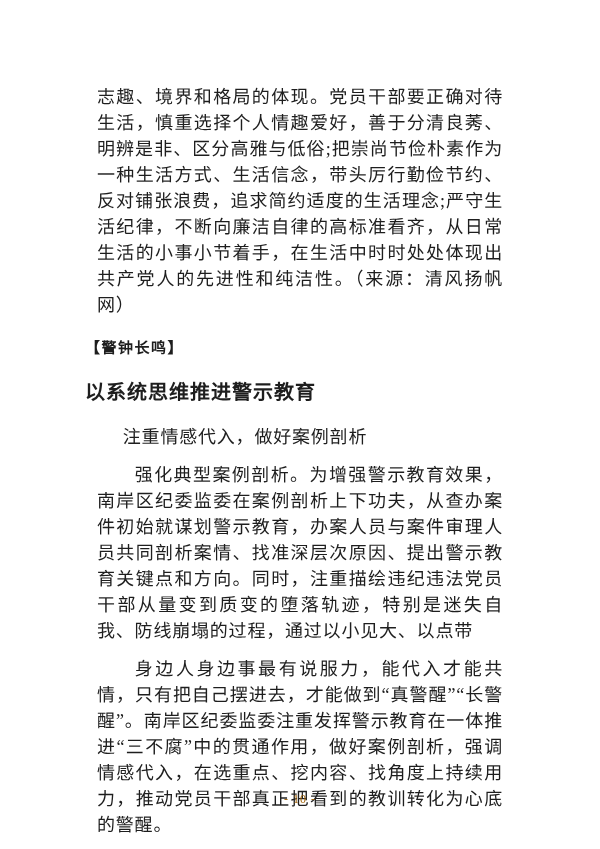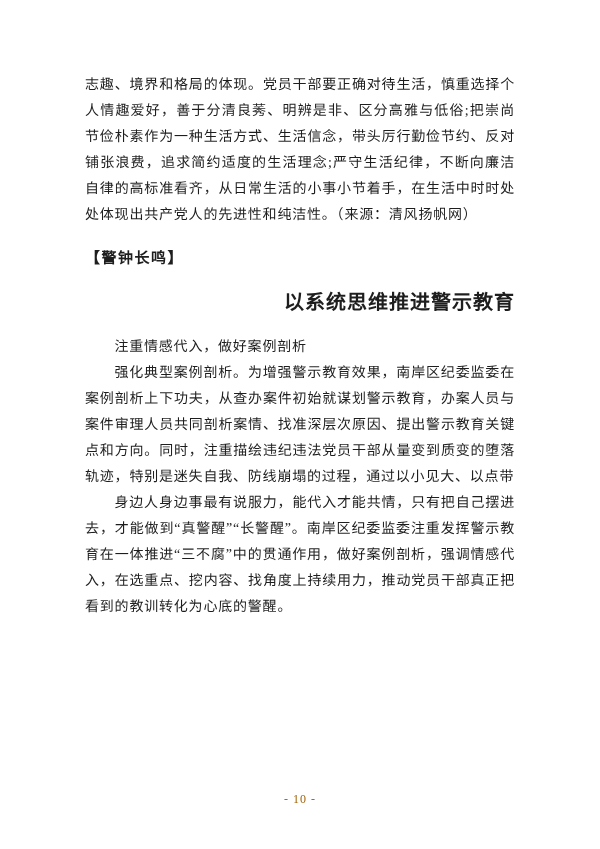--- a/index.html
+++ b/index.html
@@ -17,48 +17,48 @@
     overflow: hidden;
     box-sizing: border-box;
   }
   .content {
     position: absolute;
     top: 72px;
     left: 85px;
     width: 430px;
   }
   .body-text {
-    margin: 0;
-    font-size: 14px;
+    margin: 12px;
+    font-size: 18px;
     line-height: 26px;
     letter-spacing: 0.8px;
     text-align: justify;
     text-justify: inter-ideograph;
   }
   .indent {
     text-indent: 2.1em;
   }
   .section-label {
     margin: 17px 0 6px 0;
     font-size: 15px;
     line-height: 26px;
     font-weight: bold;
     letter-spacing: 1.5px;
   }
   .article-title {
     margin: 16px 0 17px 0;
     font-size: 20px;
     line-height: 30px;
     font-weight: bold;
-    text-align: right;
+    text-align: left;
     letter-spacing: 1px;
   }
   .subheading {
     margin: 0;
-    font-size: 14px;
+    font-size: 18px;
     line-height: 26px;
     letter-spacing: 0.8px;
     text-indent: 2.1em;
     font-weight: normal;
   }
   .page-number {
     position: absolute;
     bottom: 42px;
     left: 0;
     width: 100%;

